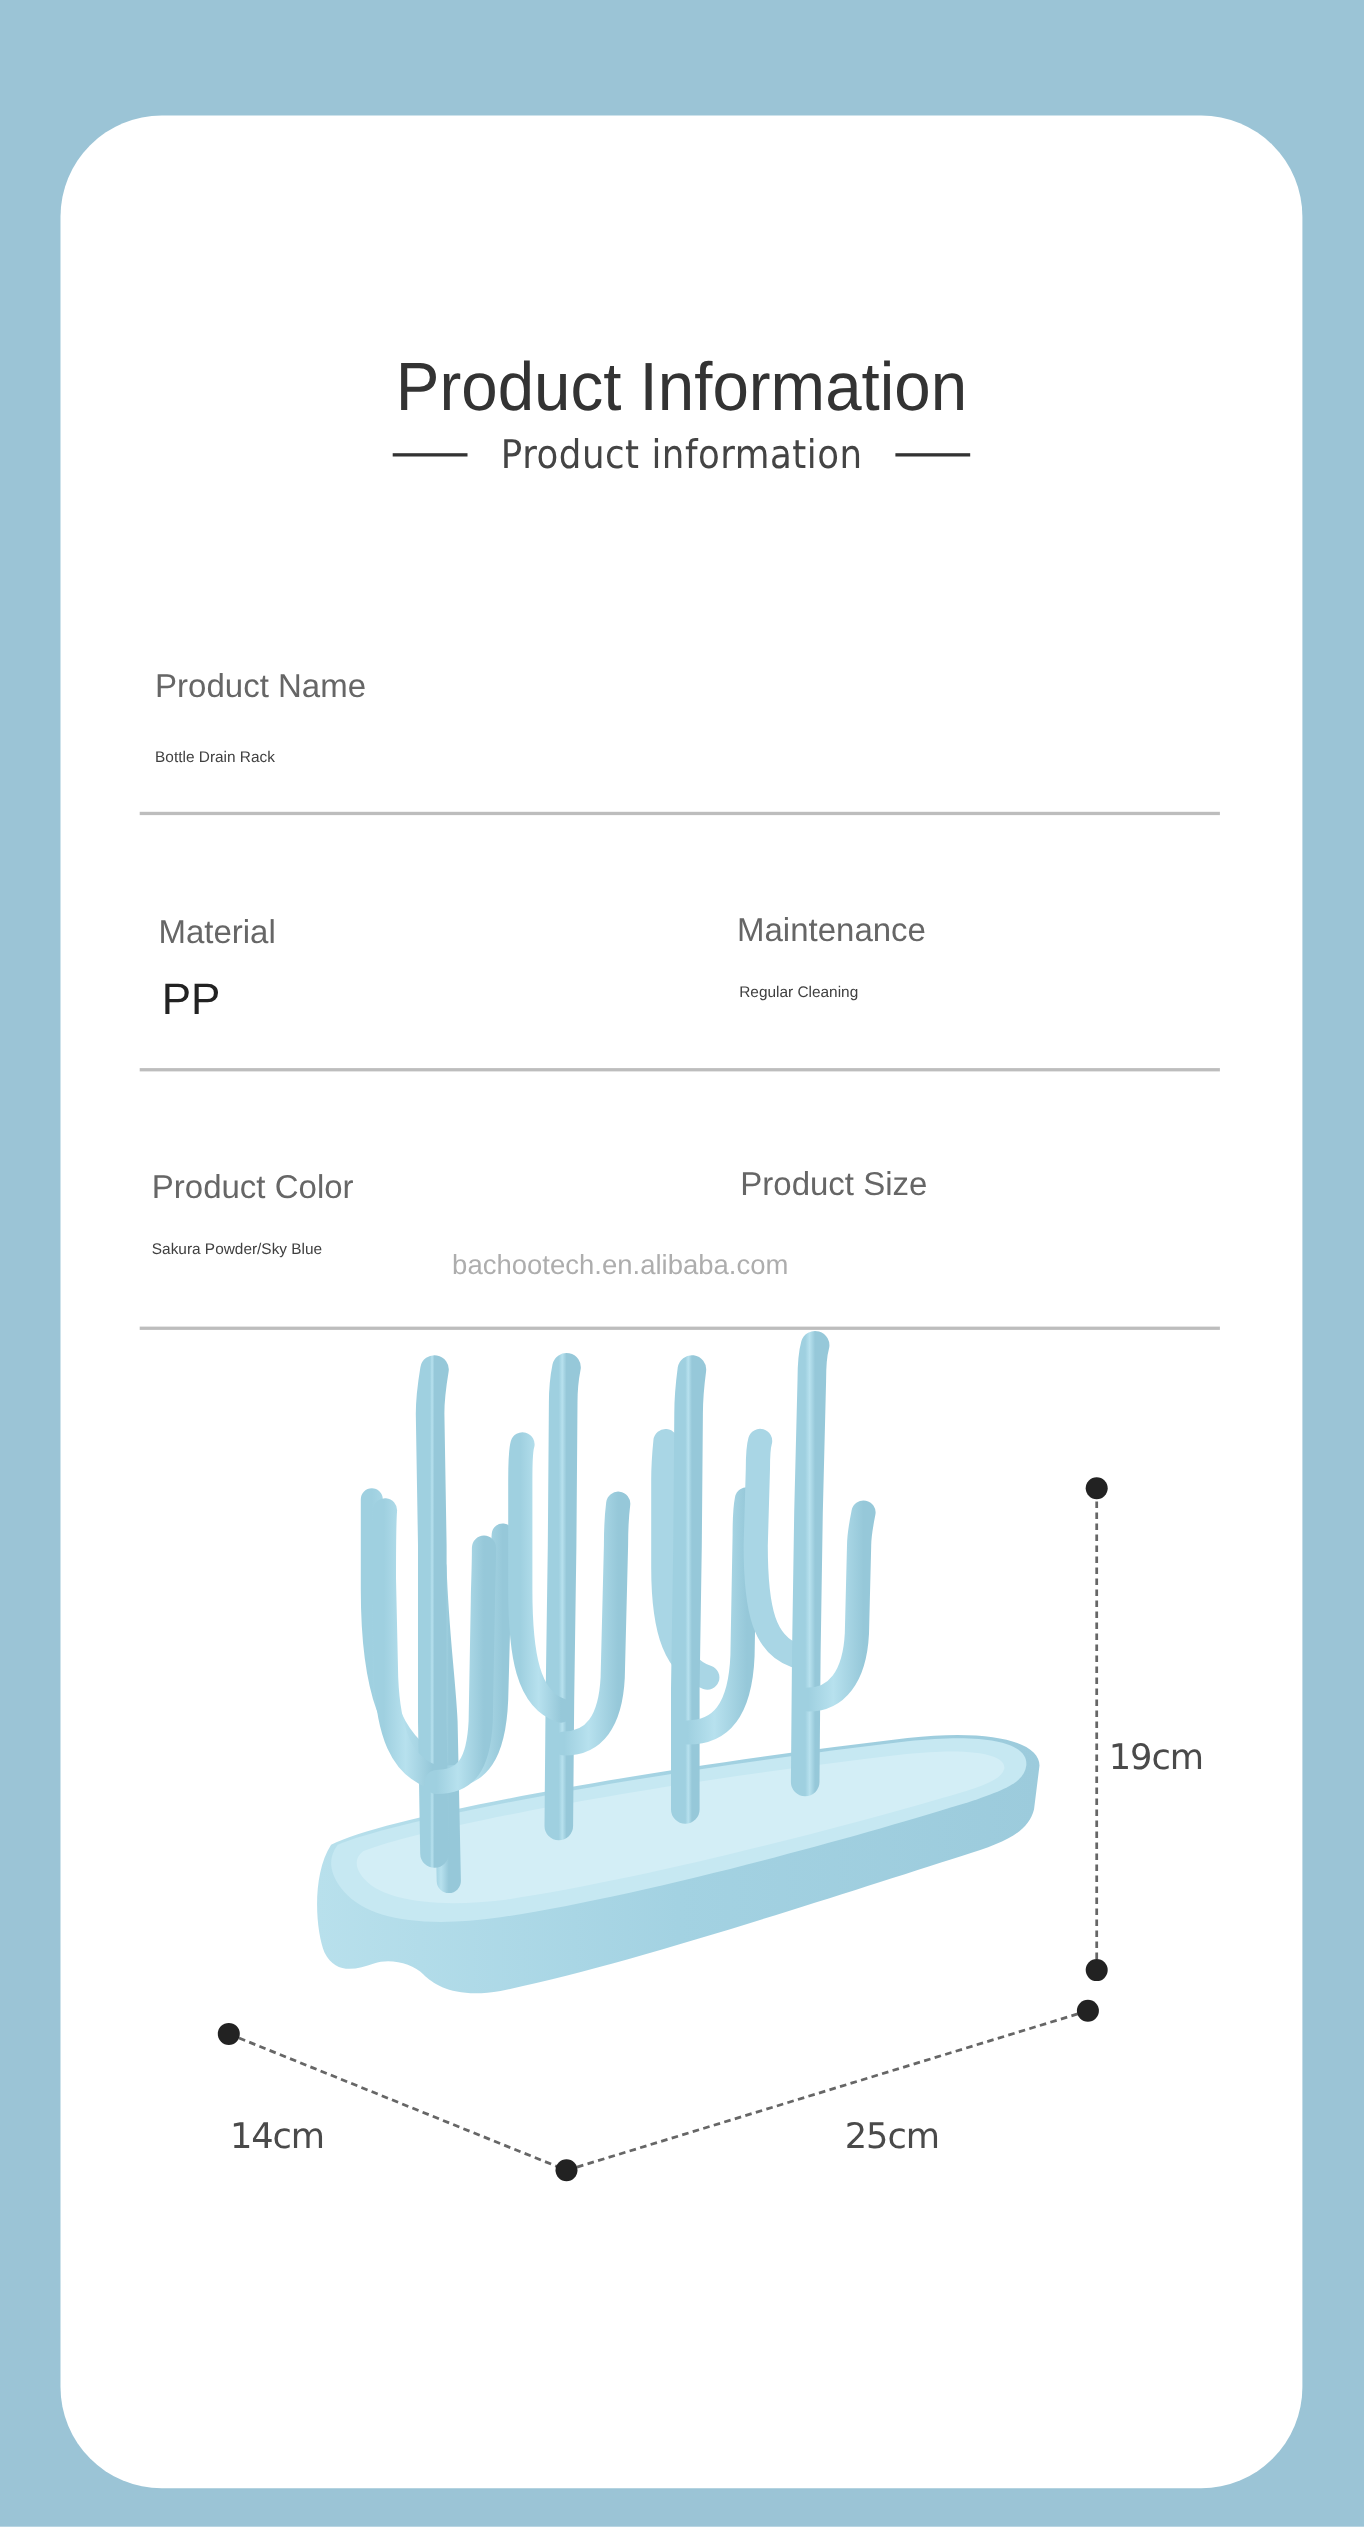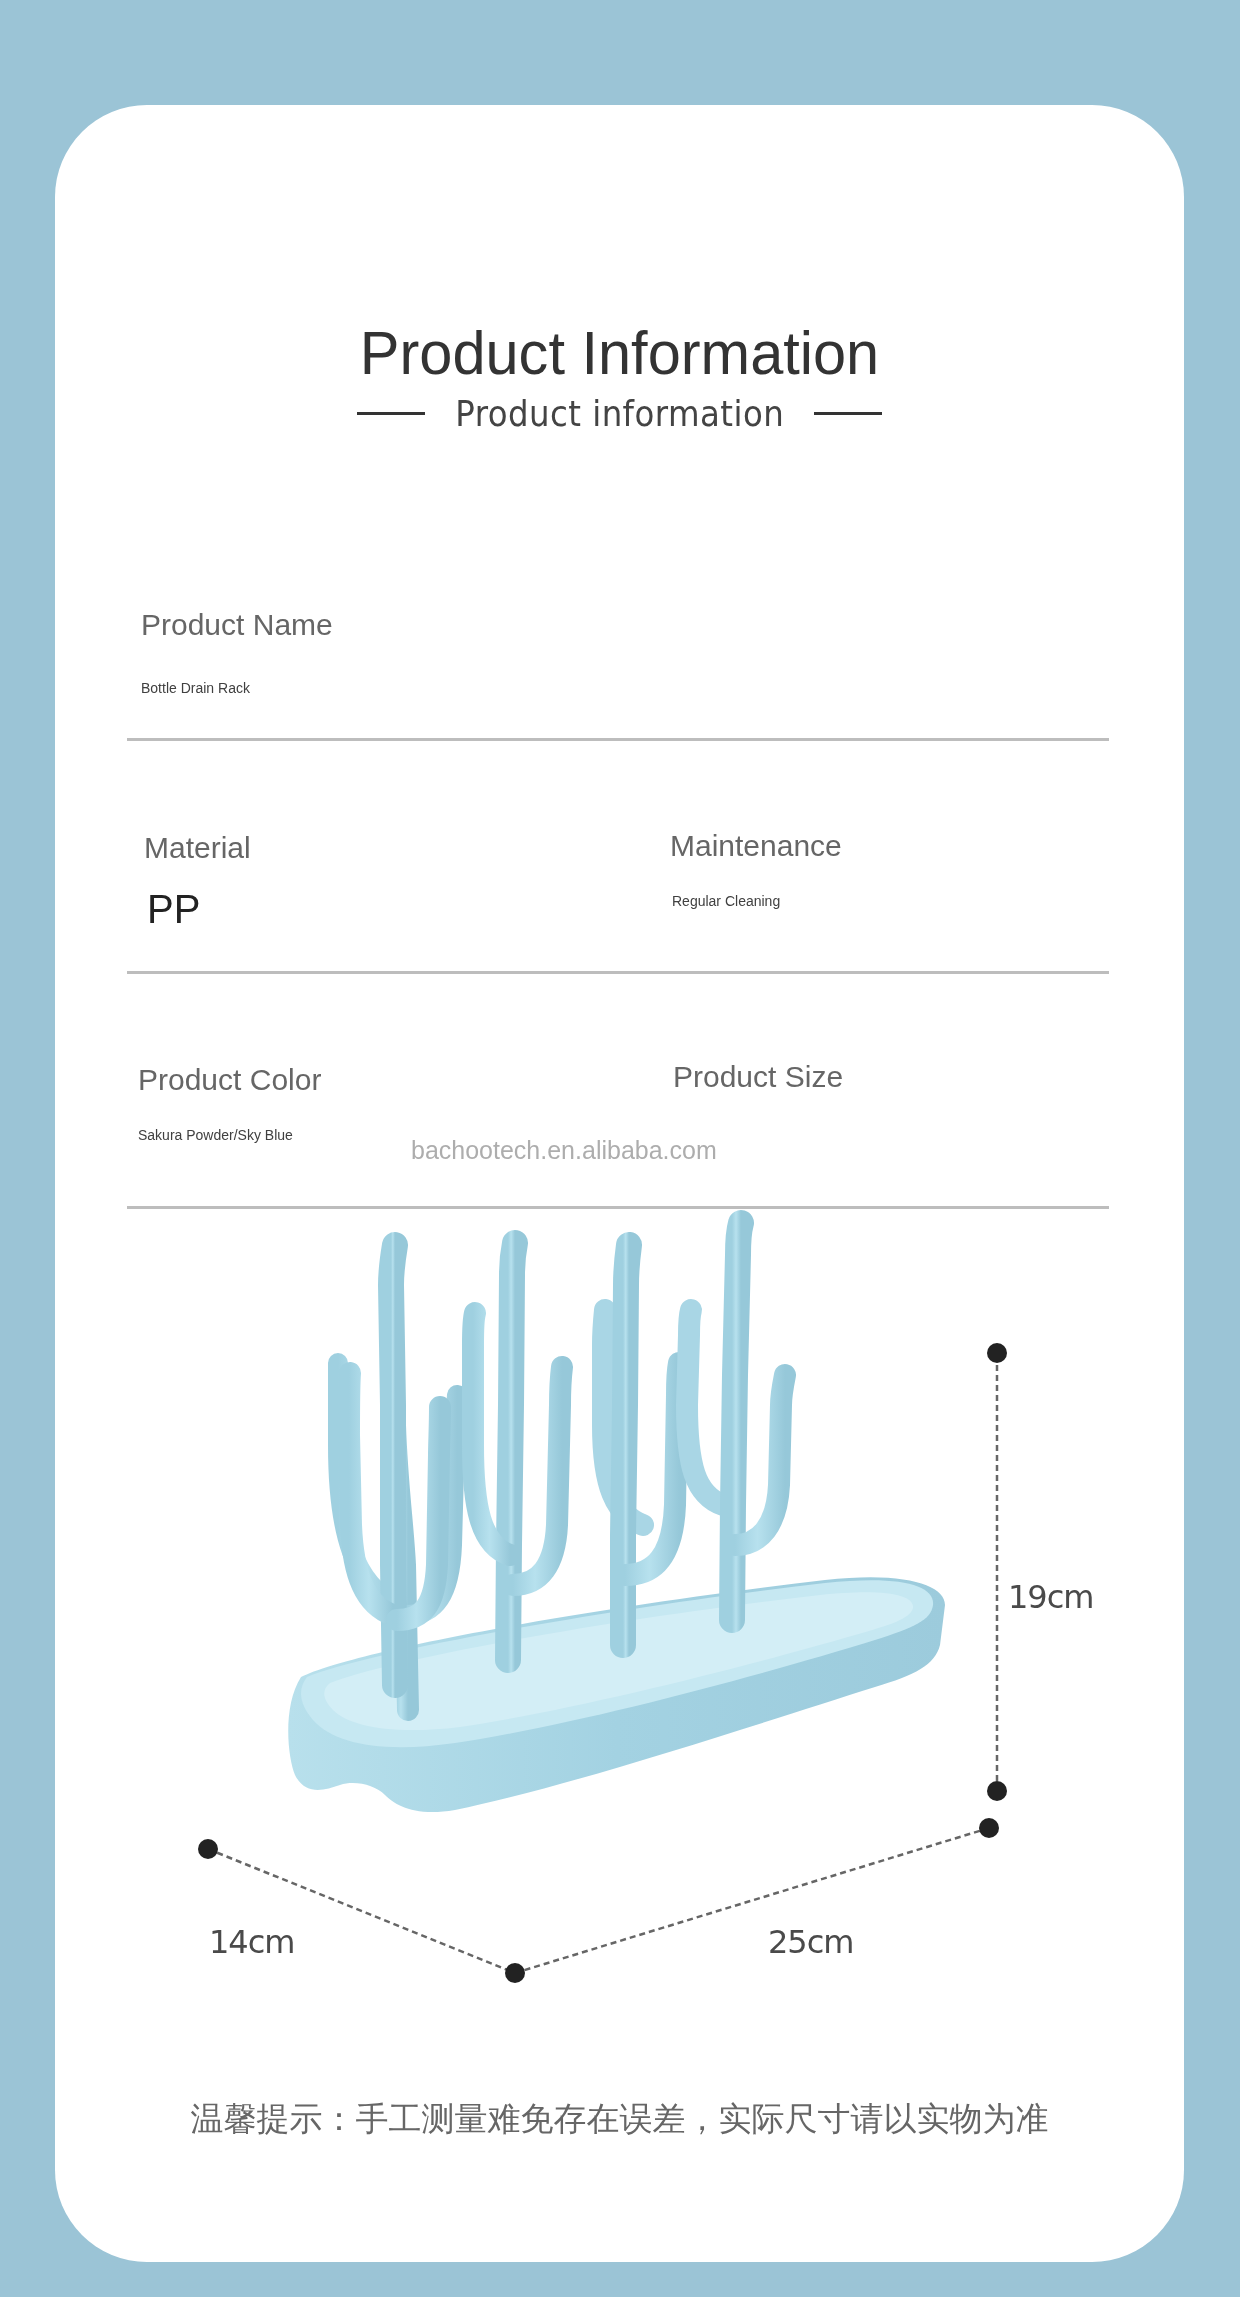--- a/index.html
+++ b/index.html
@@ -150,14 +150,13 @@
       <circle cx="153" cy="1744" r="10" fill="#222"></circle>
       <circle cx="460" cy="1868" r="10" fill="#222"></circle>
       <circle cx="934" cy="1723" r="10" fill="#222"></circle>
     </g>
   </svg>
 
   <div class="dim-label" style="left:953px; top:1473px;">19cm</div>
   <div class="dim-label" style="left:154px; top:1818px;text-align:center;">14cm</div>
   <div class="dim-label" style="left:681px; top:1818px;margin-left:32px;">25cm</div>
 
-  <div class="note">温馨提示：手工测量难免存在误差，实际尺寸请以实物为准</div>
 </div>
 
 </body></html>

